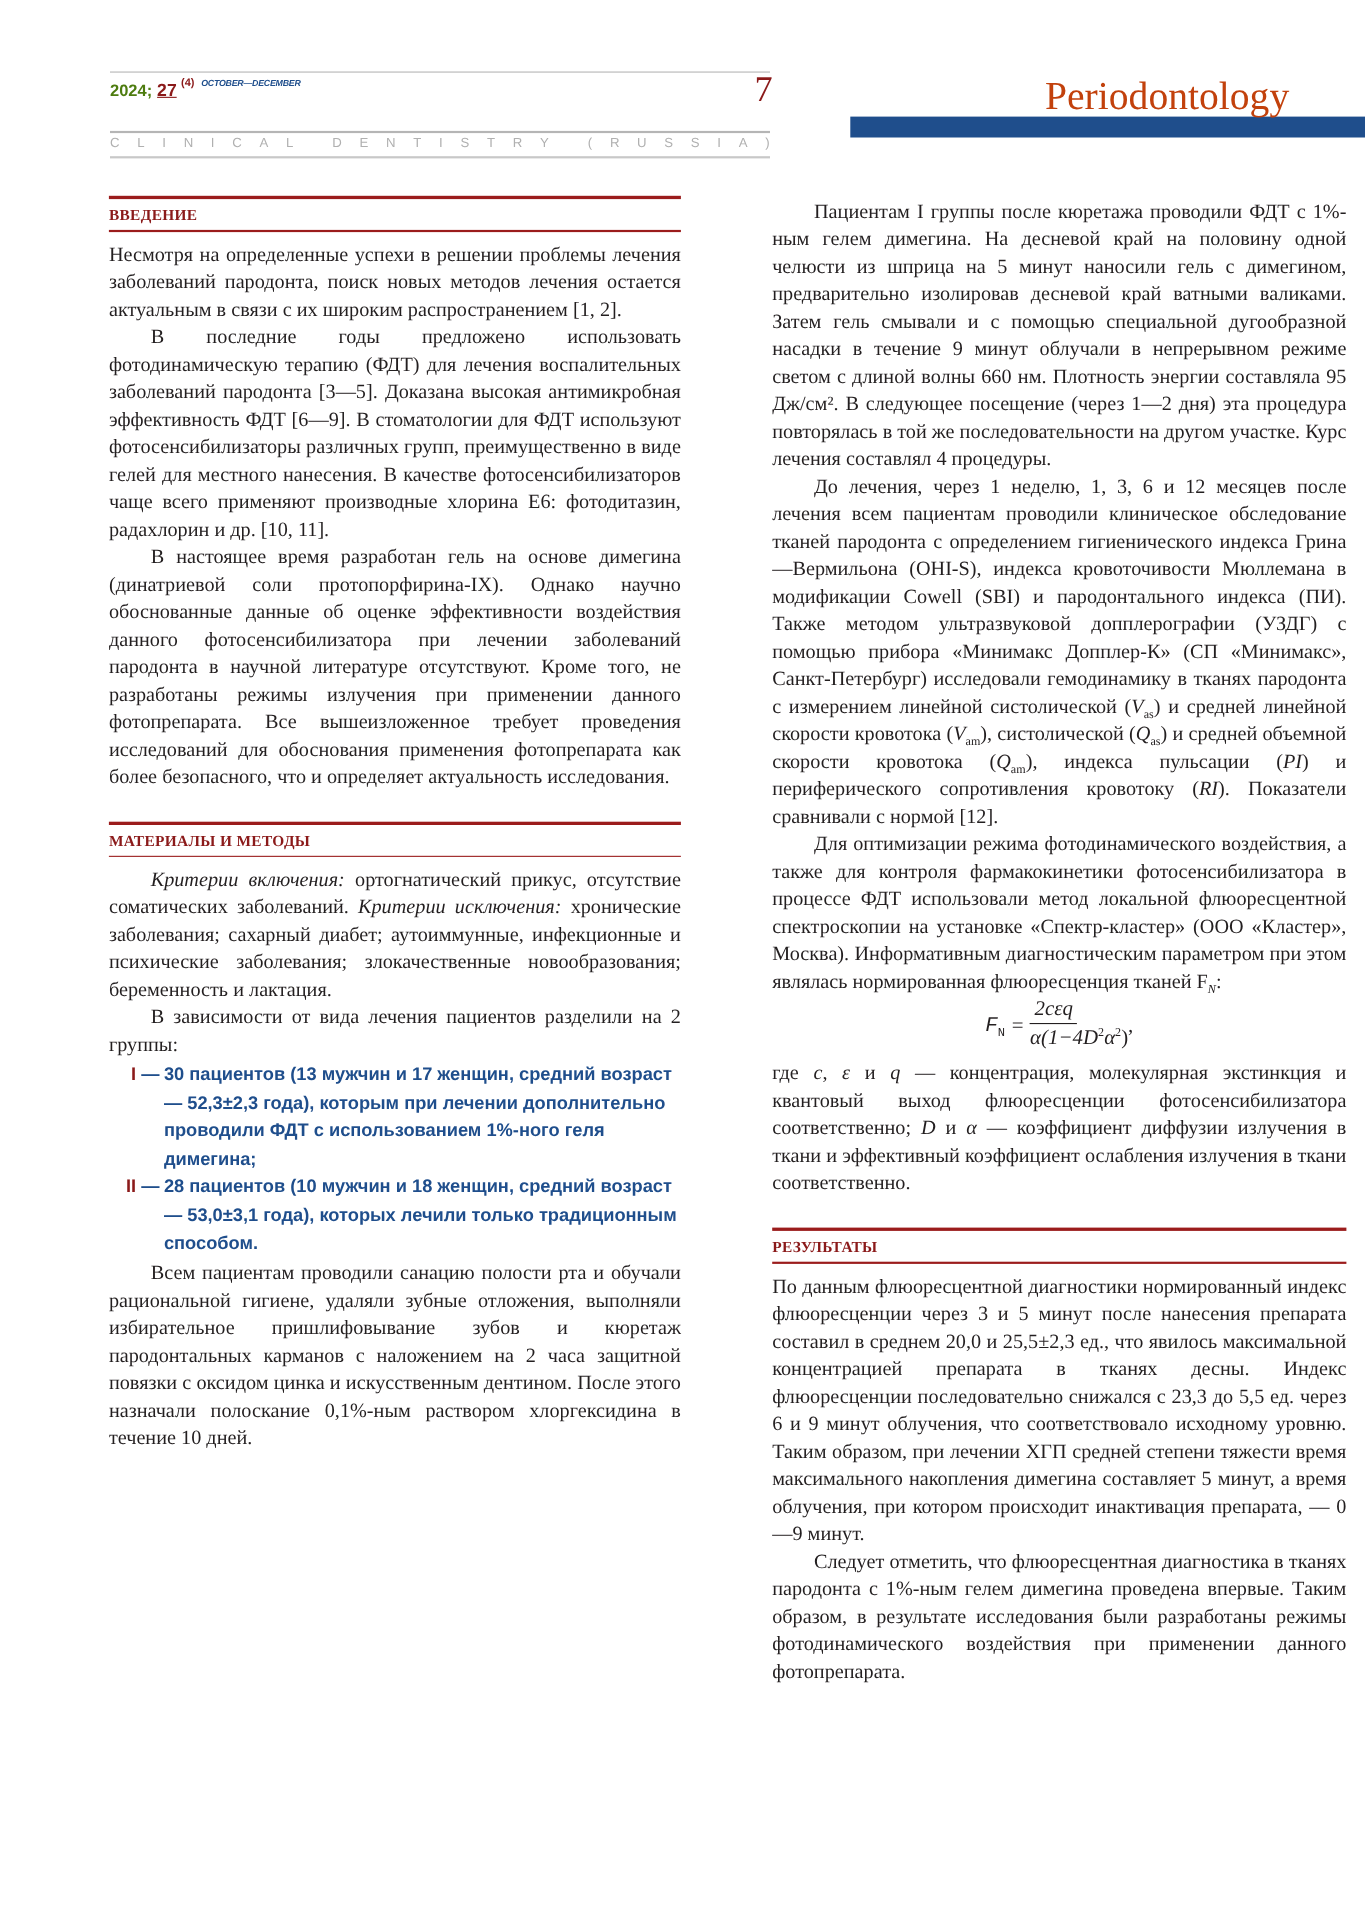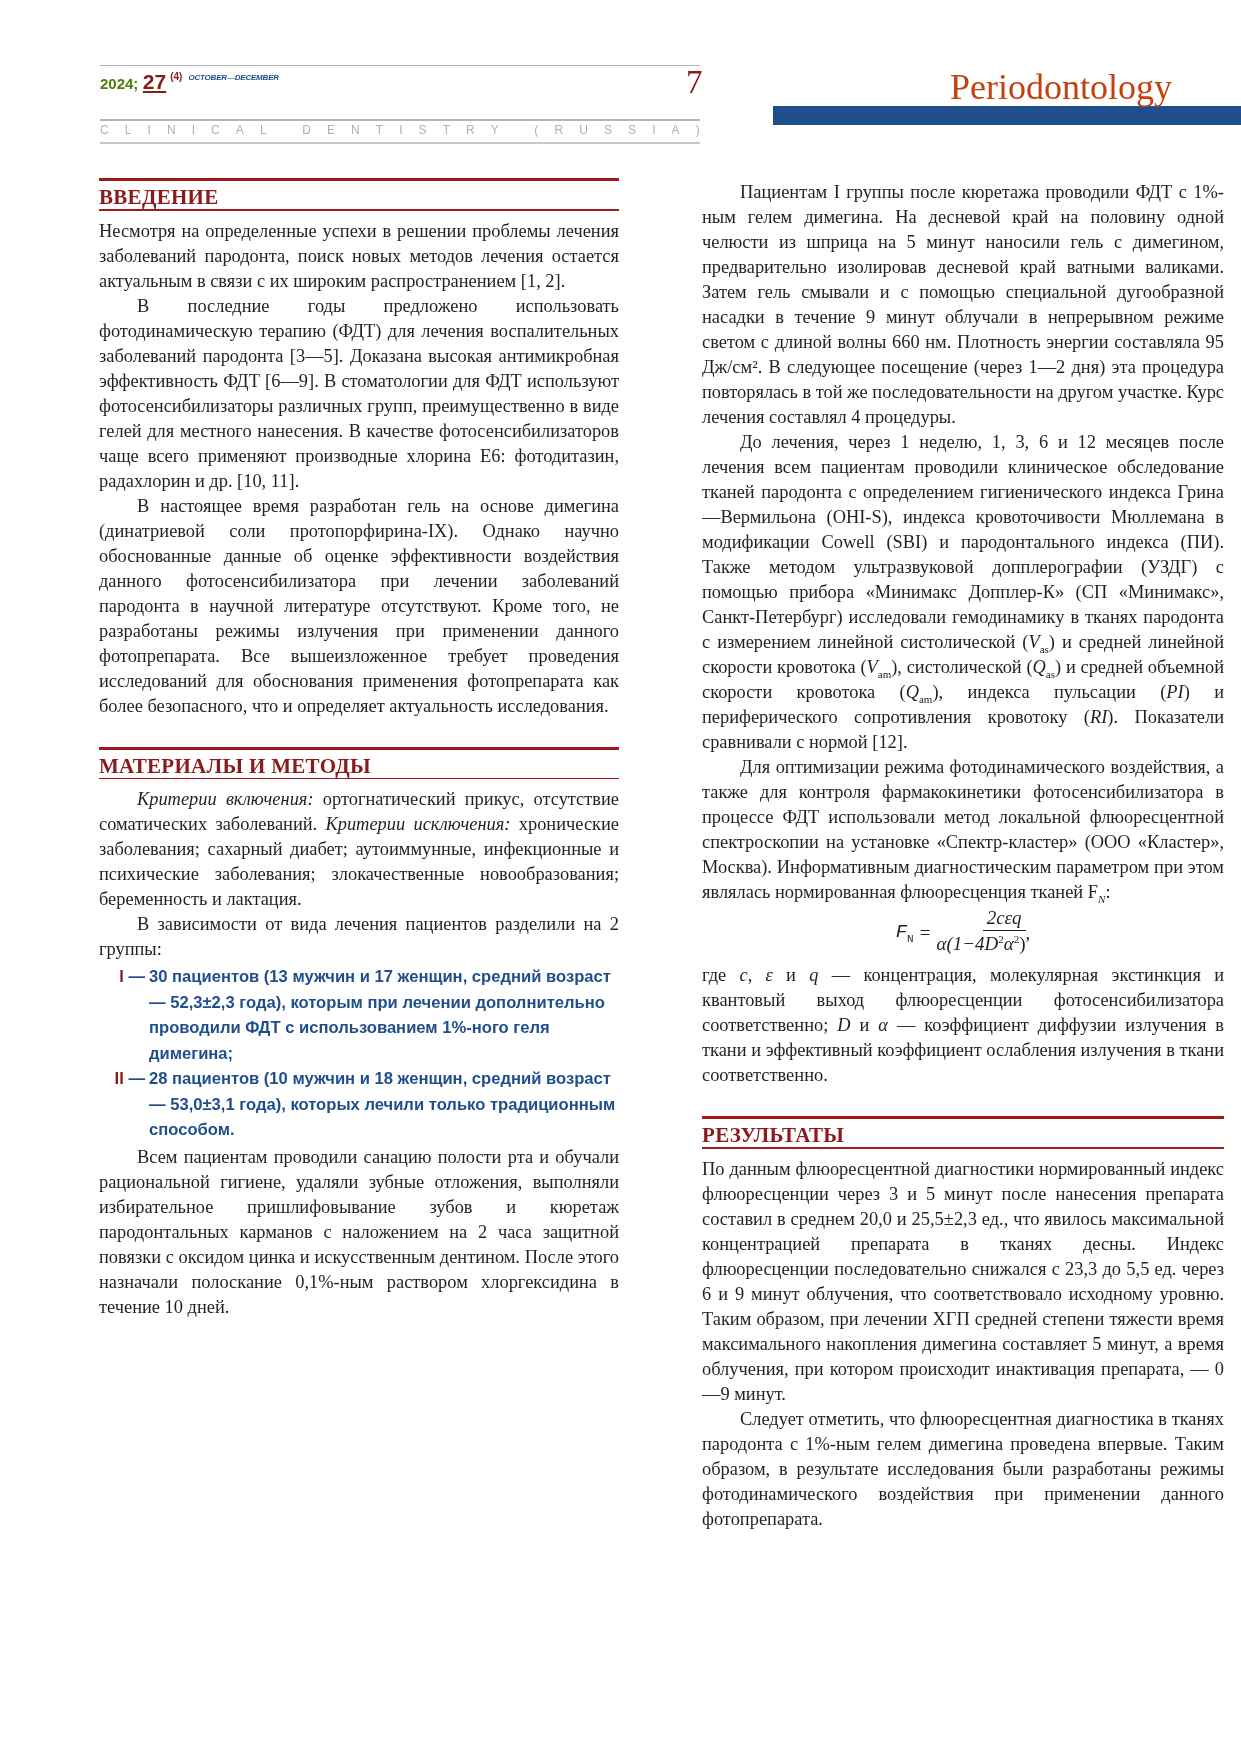--- a/index.html
+++ b/index.html
@@ -3,59 +3,59 @@
 <meta charset="utf-8">
 <style>
   html, body { margin: 0; padding: 0; background: #ffffff; }
   body { width: 1241px; height: 1754px; position: relative; overflow: hidden;
          font-family: "Liberation Serif", "DejaVu Serif", serif; color: #231f20; }
 
   
   .hdr-line-top { position: absolute; left: 100px; top: 65px; width: 600px; height: 1px; background: #b5b5b5; }
   .hdr-issue { position: absolute; left: 100px; top: 70px; font-family: "Liberation Sans", "DejaVu Sans", sans-serif; font-weight: bold; }
   .hdr-issue .yr { color: #4d7c0f; font-size: 15px; }
-  .hdr-issue .vol { color: #8b1a1a; font-size: 21px; text-decoration: underline; }
+  .hdr-issue .vol { color: #8b1a1a; font-size: 16px; text-decoration: underline; }
   .hdr-issue .num { color: #8b1a1a; font-size: 10px; vertical-align: 9px; margin-left: 4px; }
   .hdr-issue .per { color: #1f4e8c; font-size: 8px; font-style: italic; vertical-align: 9px; margin-left: 6px; letter-spacing: -0.2px; }
   .hdr-pagenum { position: absolute; left: 686px; top: 64px; color: #8b1a1a; font-size: 33px; }
   .hdr-line-mid { position: absolute; left: 100px; top: 119px; width: 600px; height: 2px; background: #b5b5b5; }
   .hdr-journal { position: absolute; left: 100px; top: 123px; width: 600px; display: flex; justify-content: space-between;
                  font-family: "Liberation Sans", "DejaVu Sans", sans-serif; font-size: 12px; color: #b0b0b0; letter-spacing: 0; }
   .hdr-journal span { display: inline-block; }
   .hdr-line-bot { position: absolute; left: 100px; top: 142px; width: 600px; height: 2px; background: #c8c8c8; }
   .hdr-section { position: absolute; left: 950px; top: 66px; color: #c2410c; font-size: 36px; }
   .hdr-bar { position: absolute; left: 773px; top: 106px; width: 468px; height: 19px; background: #1f4e8c; }
 
   
   .col { position: absolute; top: 178px; width: 520px; font-size: 18.4px; line-height: 25px; text-align: justify; }
   .col-left { left: 99px; }
   .col-right { left: 654px; width: 522px; top: 180px; margin-left: 48px; }
   .col p { margin: 0; }
   .col p.ind { text-indent: 38px; }
 
   .sec-head { margin: 0 0 8px 0; }
   .sec-head .rule-top { height: 3px; background: #9b1c1c; }
-  .sec-head .title { color: #8b1a1a; font-weight: bold; font-size: 21px; letter-spacing: 0.3px; padding: 6px 0 2px 0; line-height: 20px; }
+  .sec-head .title { color: #8b1a1a; font-weight: bold; font-size: 14px; letter-spacing: 0.3px; padding: 6px 0 2px 0; line-height: 20px; }
   .sec-head .rule-bot { height: 1.5px; background: #9b1c1c; }
   .gap { height: 28px; }
 
   .groups { font-family: "Liberation Sans", "DejaVu Sans", sans-serif; font-weight: bold; color: #1f4e8c; font-size: 16.6px; line-height: 25.5px; margin: 2px 0; text-align: left; }
   .group { display: flex; }
   .group .num { width: 46px; flex: none; text-align: right; padding-right: 4px; color: #8b1a1a; }
   .group .num .dash { color: #1f4e8c; }
   .group .txt { flex: 1; }
 
   .it { font-style: italic; }
   .b { font-weight: bold; }
   sub { font-size: 11px; line-height: 0; }
 
   .formula { display: flex; align-items: center; justify-content: center; margin: 2px 0 6px 0; font-size: 19px; }
   .formula .lhs { font-style: italic; margin-right: 6px; font-family: Liberation Mono, monospace; }
   .formula .lhs sub { font-style: normal; }
-  .frac { display: inline-flex; flex-direction: column; align-items: flex-end; margin-left: 6px; }
+  .frac { display: inline-flex; flex-direction: column; align-items: flex-start; margin-left: 6px; }
   .frac .num { font-style: italic; border-bottom: 1.5px solid #231f20; padding: 0 4px 1px; line-height: 22px; }
   .frac .den { line-height: 26px; }
   .frac .den i { font-style: italic; }
   sup { font-size: 11px; line-height: 0; }
 </style>
 </head>
 <body>
 
 <div>
   <div class="hdr-line-top"></div>

